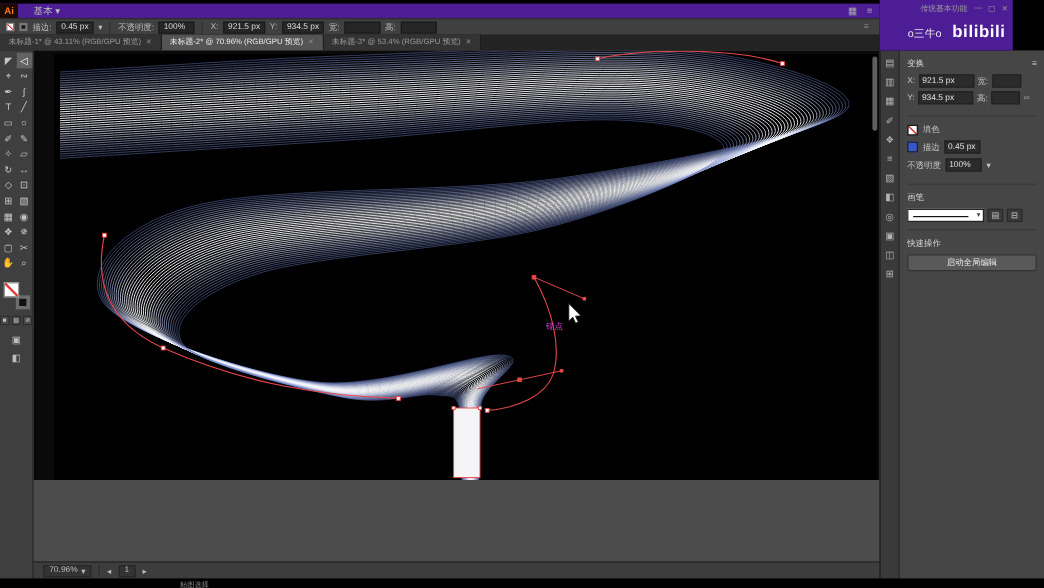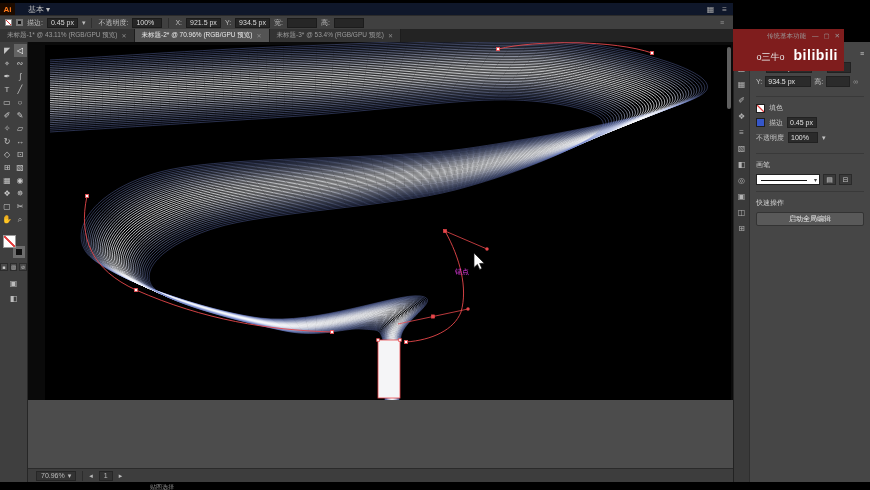--- a/index.html
+++ b/index.html
@@ -2,21 +2,21 @@
 <html><head>
 <meta charset="utf-8">
 <style>
   :root{ --sel:#e8474b; }
   *{margin:0;padding:0;box-sizing:border-box;}
   body{background:#111;}
   .stage{position:relative;width:870px;height:490px;background:#000;overflow:hidden;
          font-family:"Liberation Sans","DejaVu Sans",sans-serif;-webkit-font-smoothing:antialiased;}
 
   
-  .menubar{position:absolute;left:0;top:3px;width:733px;height:12px;background:#0f172a;
+  .menubar{position:absolute;left:0;top:3px;width:733px;height:12px;background:#4c1d95;
            display:flex;align-items:center;font-size:8px;color:#c9c9c9;}
   .ai-logo{width:15px;height:12px;background:#1c0b00;color:#ff7a1a;font-weight:bold;font-size:8px;
            display:flex;align-items:center;justify-content:center;margin-right:3px;}
   .menu-item{padding:0 5px;white-space:nowrap;cursor:default;}
   .ws-switch{margin-left:10px;display:flex;align-items:center;gap:2px;color:#bdbdbd;}
   .mb-right{margin-left:auto;display:flex;gap:8px;padding-right:6px;color:#a8a8a8;}
 
   .controlbar{position:absolute;left:0;top:15px;width:733px;height:14px;background:#404040;
               border-top:1px solid #2b2b2b;display:flex;align-items:center;gap:4px;
               font-size:7px;color:#bdbdbd;padding:0 5px;}
@@ -92,21 +92,21 @@
   .profile-row{display:flex;align-items:center;gap:3px;}
   .profile-box{width:64px;height:11px;background:#fff;border:1px solid #222;position:relative;
                display:flex;align-items:center;justify-content:flex-end;padding-right:2px;color:#444;font-size:6px;}
   .profile-line{position:absolute;left:4px;right:12px;top:5px;height:1px;background:#111;}
   .dk-btn{width:13px;height:11px;background:#3a3a3a;border:1px solid #2a2a2a;color:#c5c5c5;
           display:flex;align-items:center;justify-content:center;font-size:7px;}
   .qa-btn{width:100%;height:14px;background:#595959;border:1px solid #333;border-radius:2px;
           color:#ececec;font-size:7px;display:flex;align-items:center;justify-content:center;margin-top:3px;}
 
   
-  .tr-zone{position:absolute;left:733px;top:0;width:111px;height:42px;background:#7f1d1d;margin-top:29px;}
+  .tr-zone{position:absolute;left:733px;top:0;width:111px;height:42px;background:#4c1d95;}
   .ws-mode{position:absolute;right:38px;top:3px;font-size:6.5px;color:#9a9a9a;}
   .win-btns{position:absolute;right:4px;top:3px;display:flex;gap:5px;font-size:6.5px;color:#9a9a9a;}
   .watermark{position:absolute;right:6px;top:18px;display:flex;align-items:baseline;gap:9px;}
   .wm-user{font-size:9px;color:#e6e6e6;}
   .wm-brand{font-size:14px;font-weight:bold;color:#fff;letter-spacing:.5px;}
   .caption{position:absolute;left:150px;top:483px;font-size:6px;color:#8a8a8a;}
 </style>
 </head>
 <body>
 

